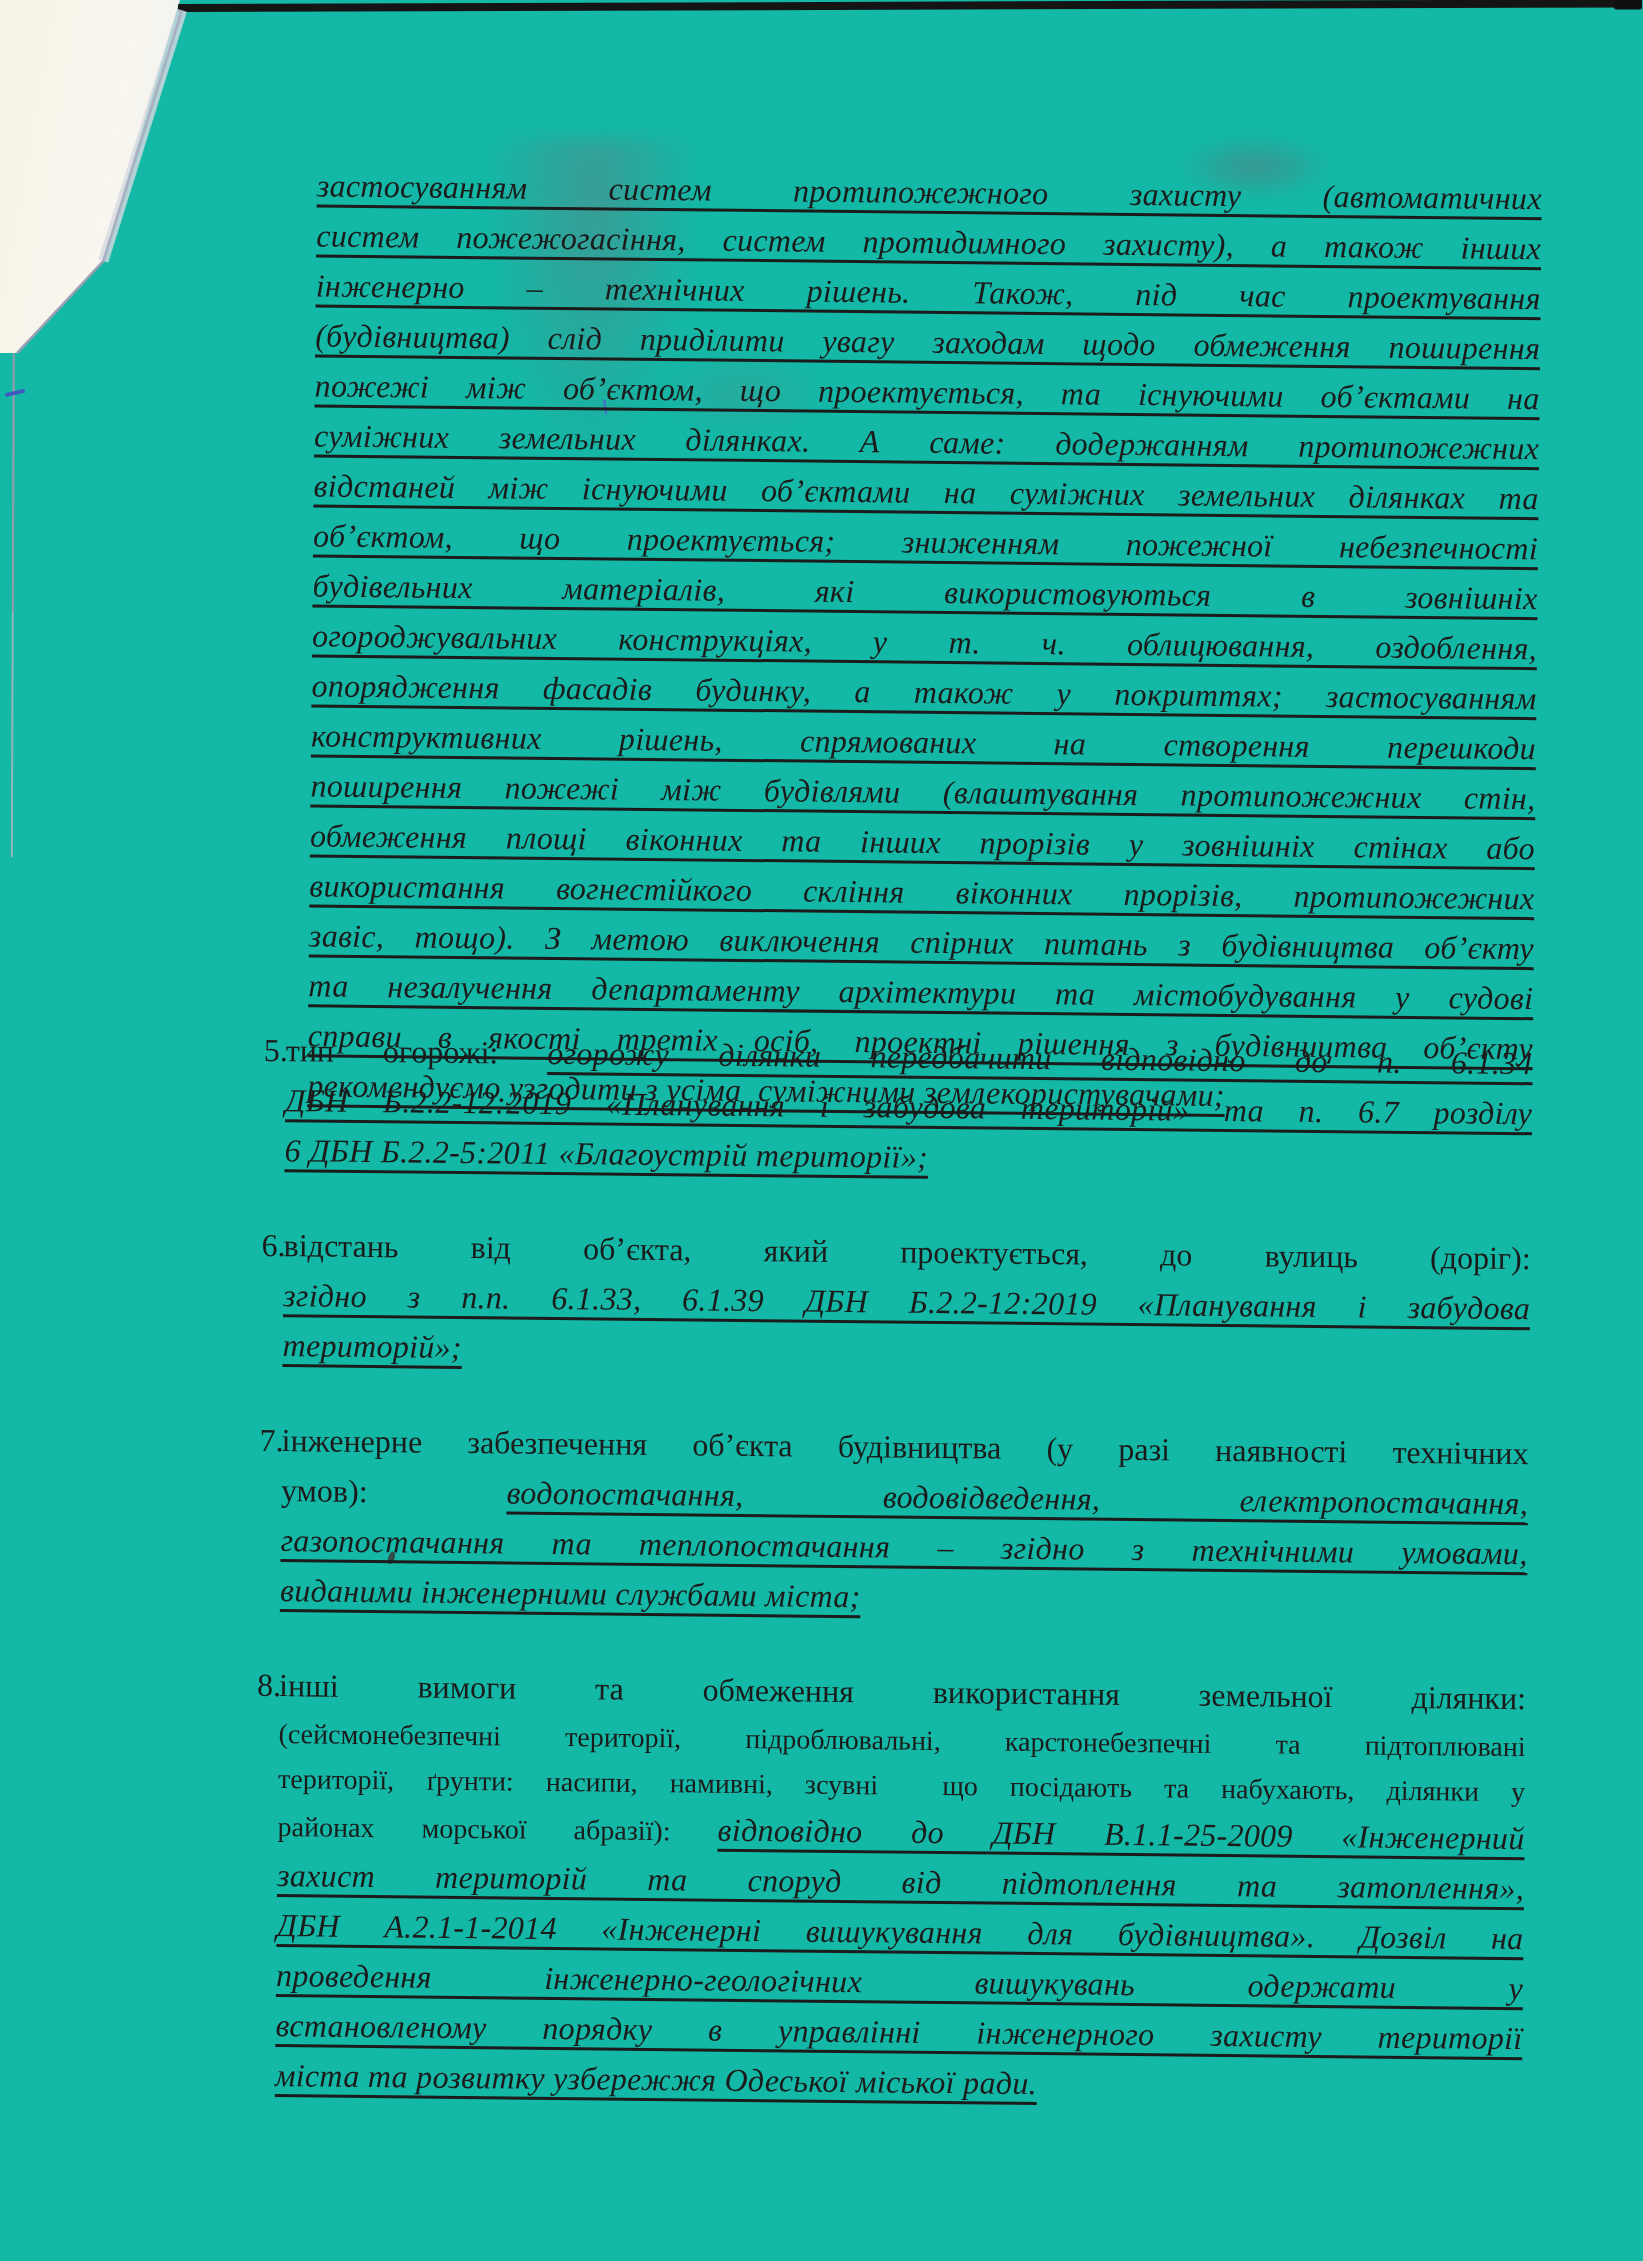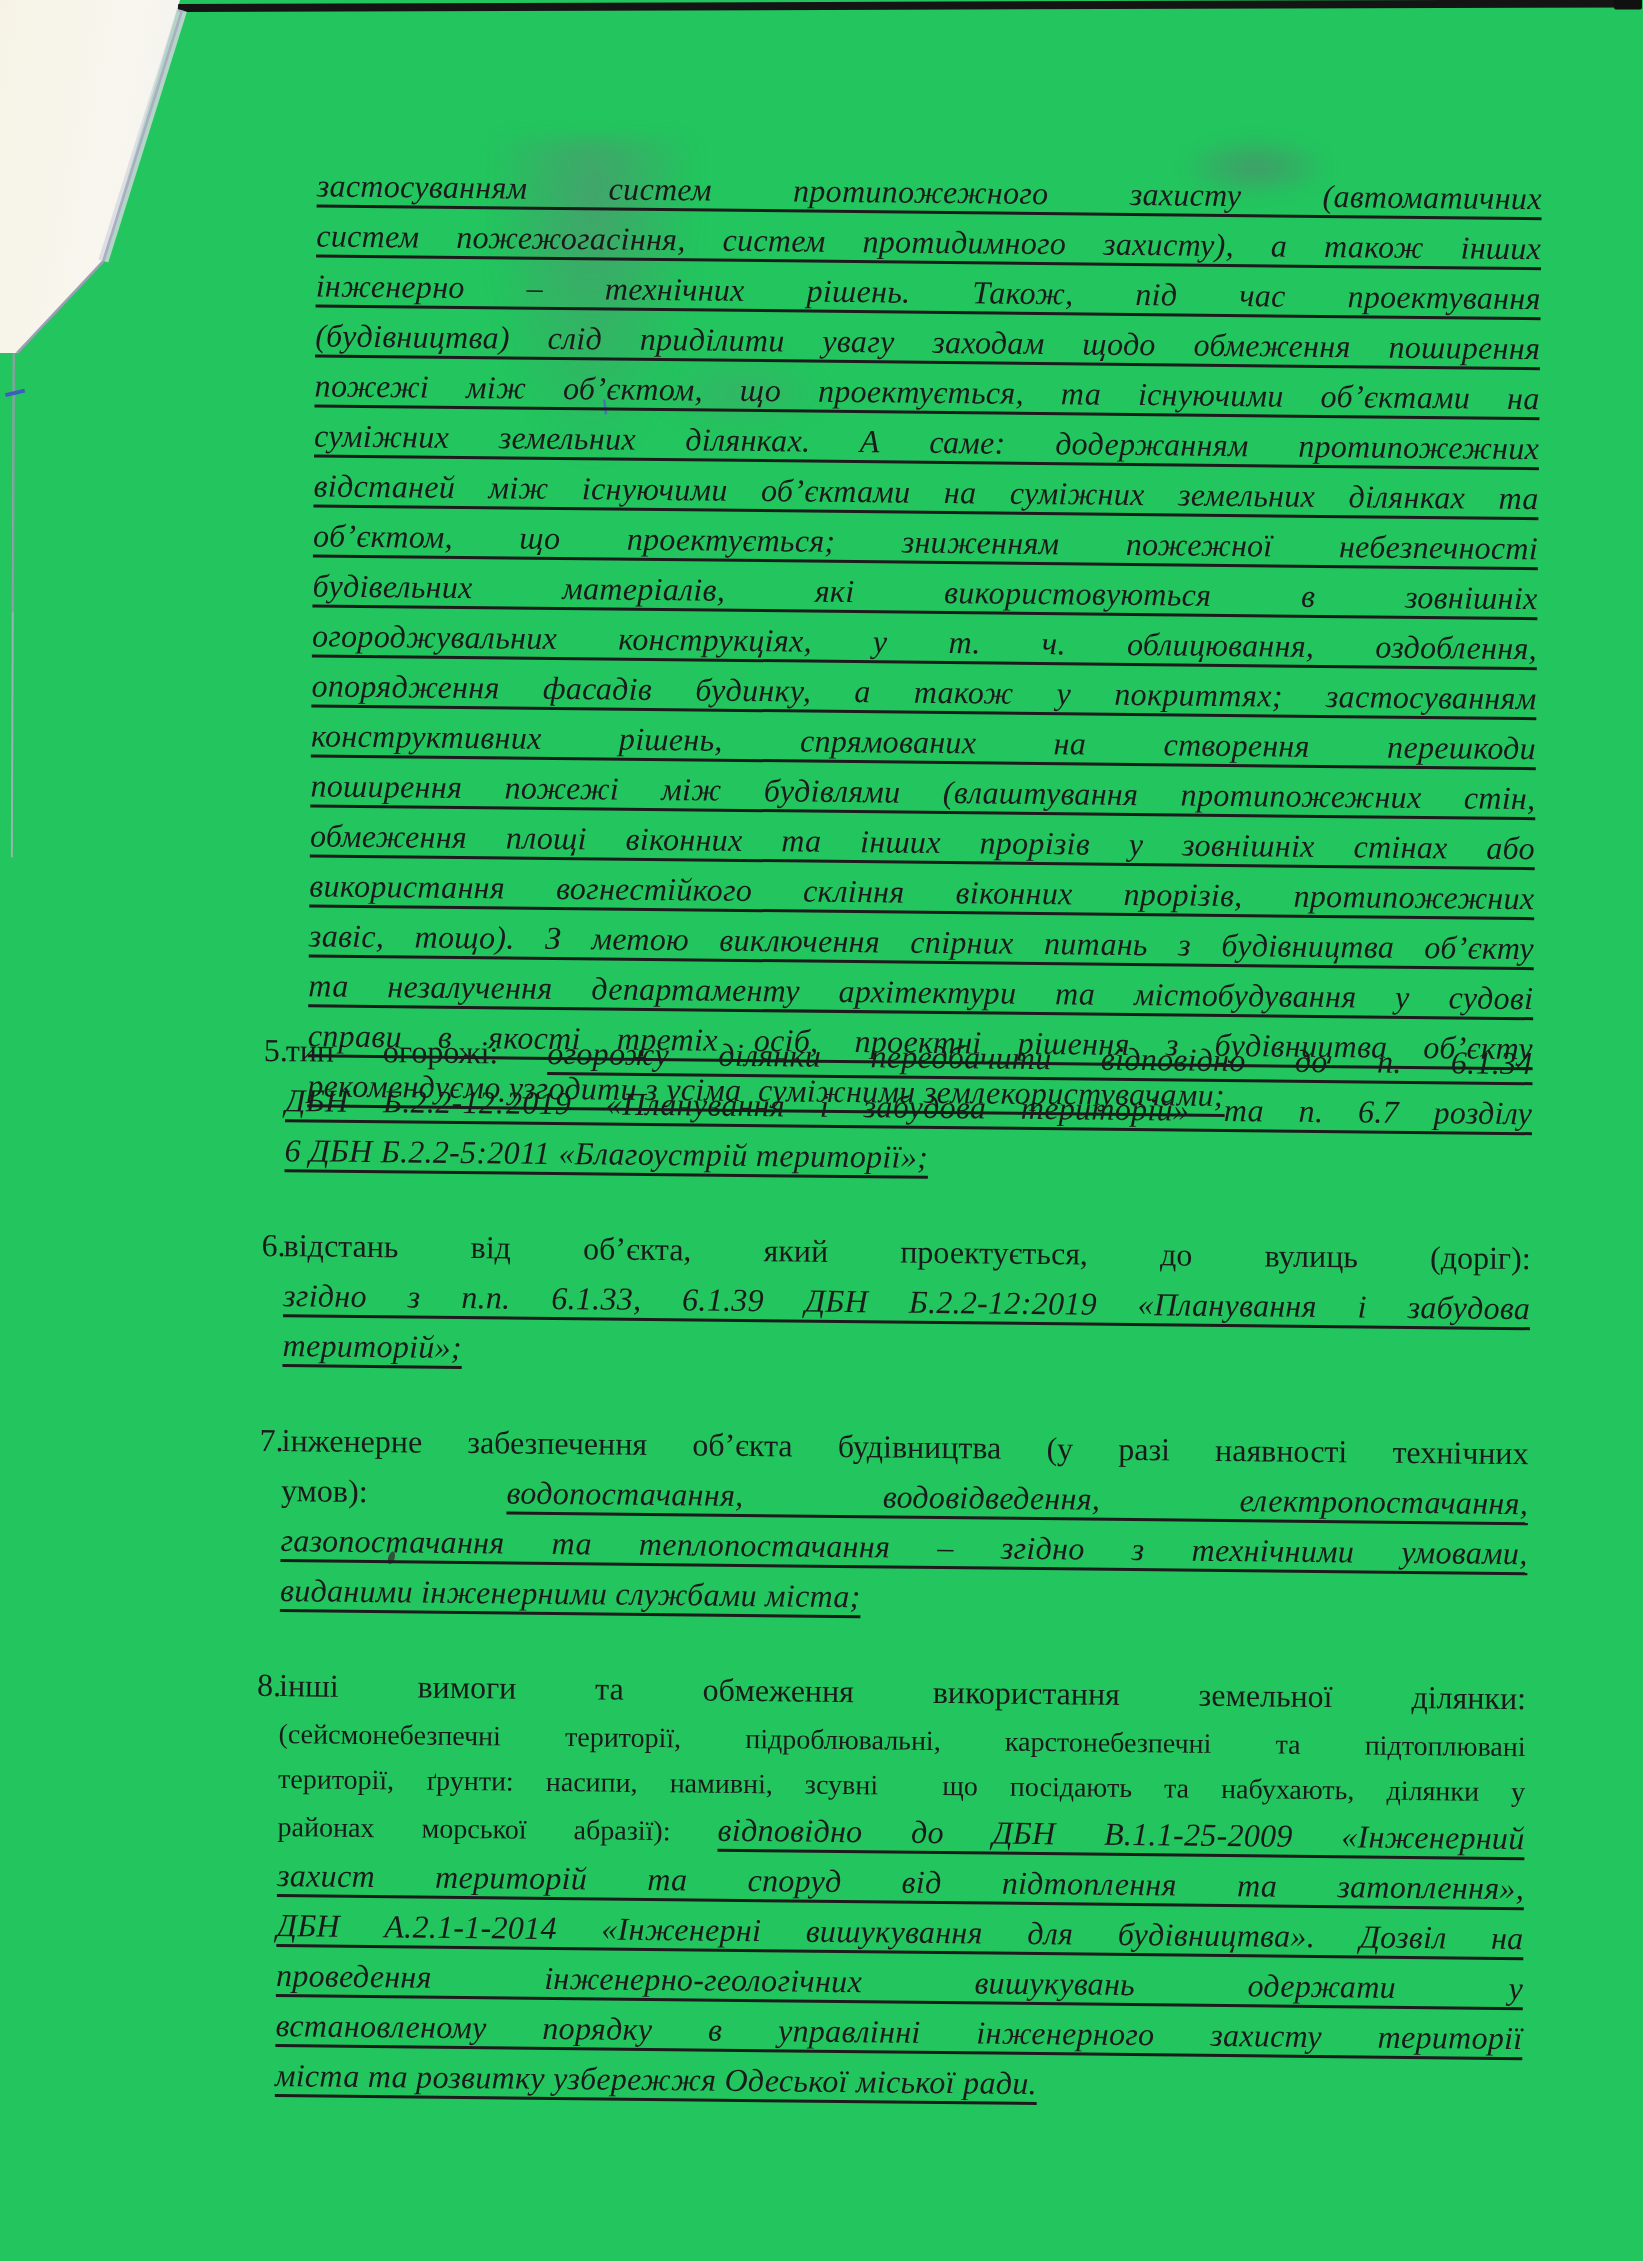--- a/index.html
+++ b/index.html
@@ -4,21 +4,21 @@
 <style>
   html,body{margin:0;padding:0;}
   body{
     width:1644px;height:2261px;
     background:#ffffff;
     font-family:"Liberation Serif", serif;
     overflow:hidden;
   }
   .scan{
     position:relative;width:1644px;height:2261px;
-    background:#22c55e;
+    background:#14b8a6;
   }
   
   .top-edge{
     position:absolute;left:178px;top:3.9px;width:1461px;height:7.7px;
     background:#141414;border-radius:1.3px;
     transform:rotate(-0.18deg);transform-origin:left center;
   }
   .top-edge::after{
     content:"";position:absolute;right:-2.6px;top:-2.6px;width:28px;height:13px;
     background:#101010;border-radius:1.9px;

